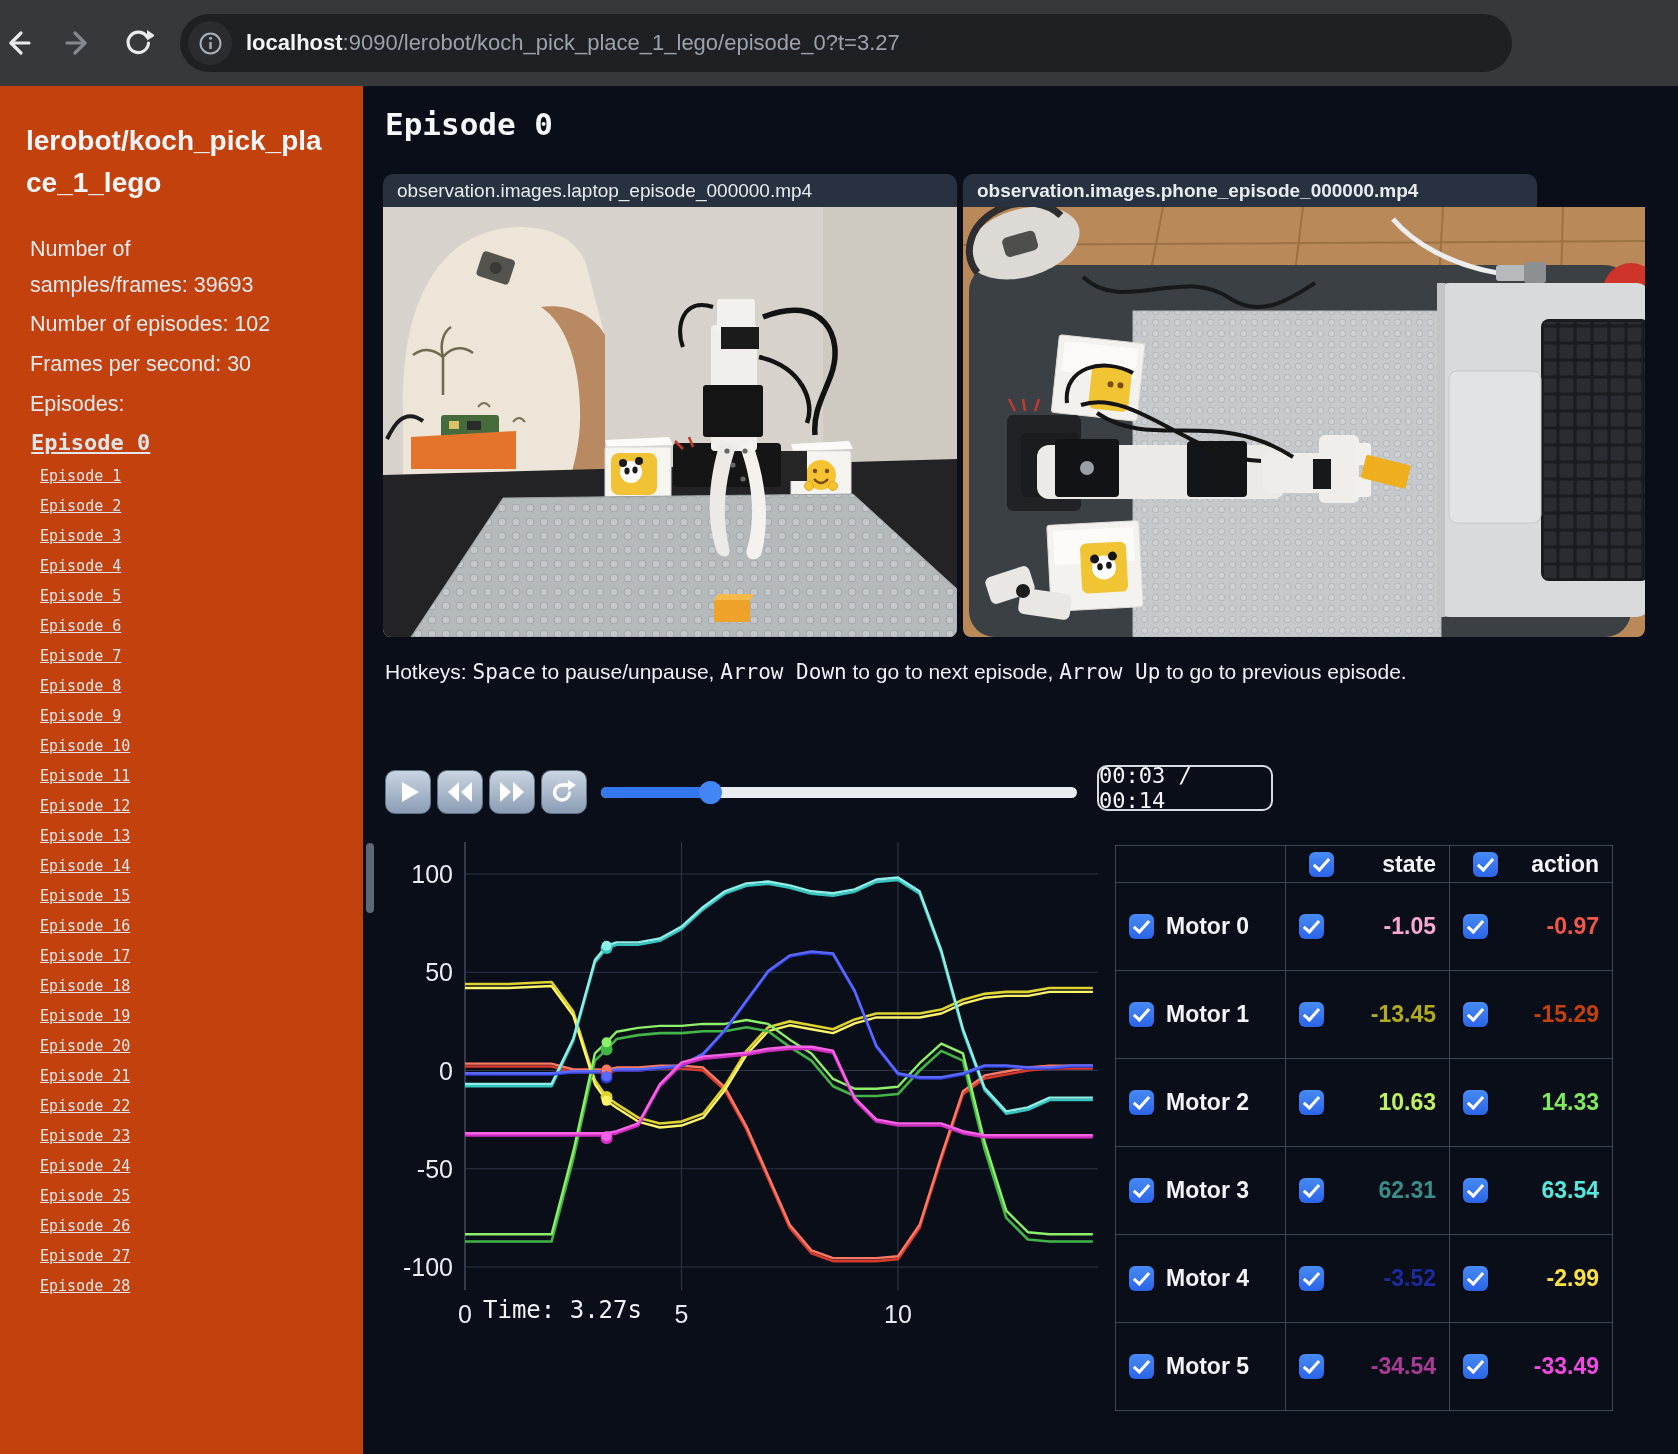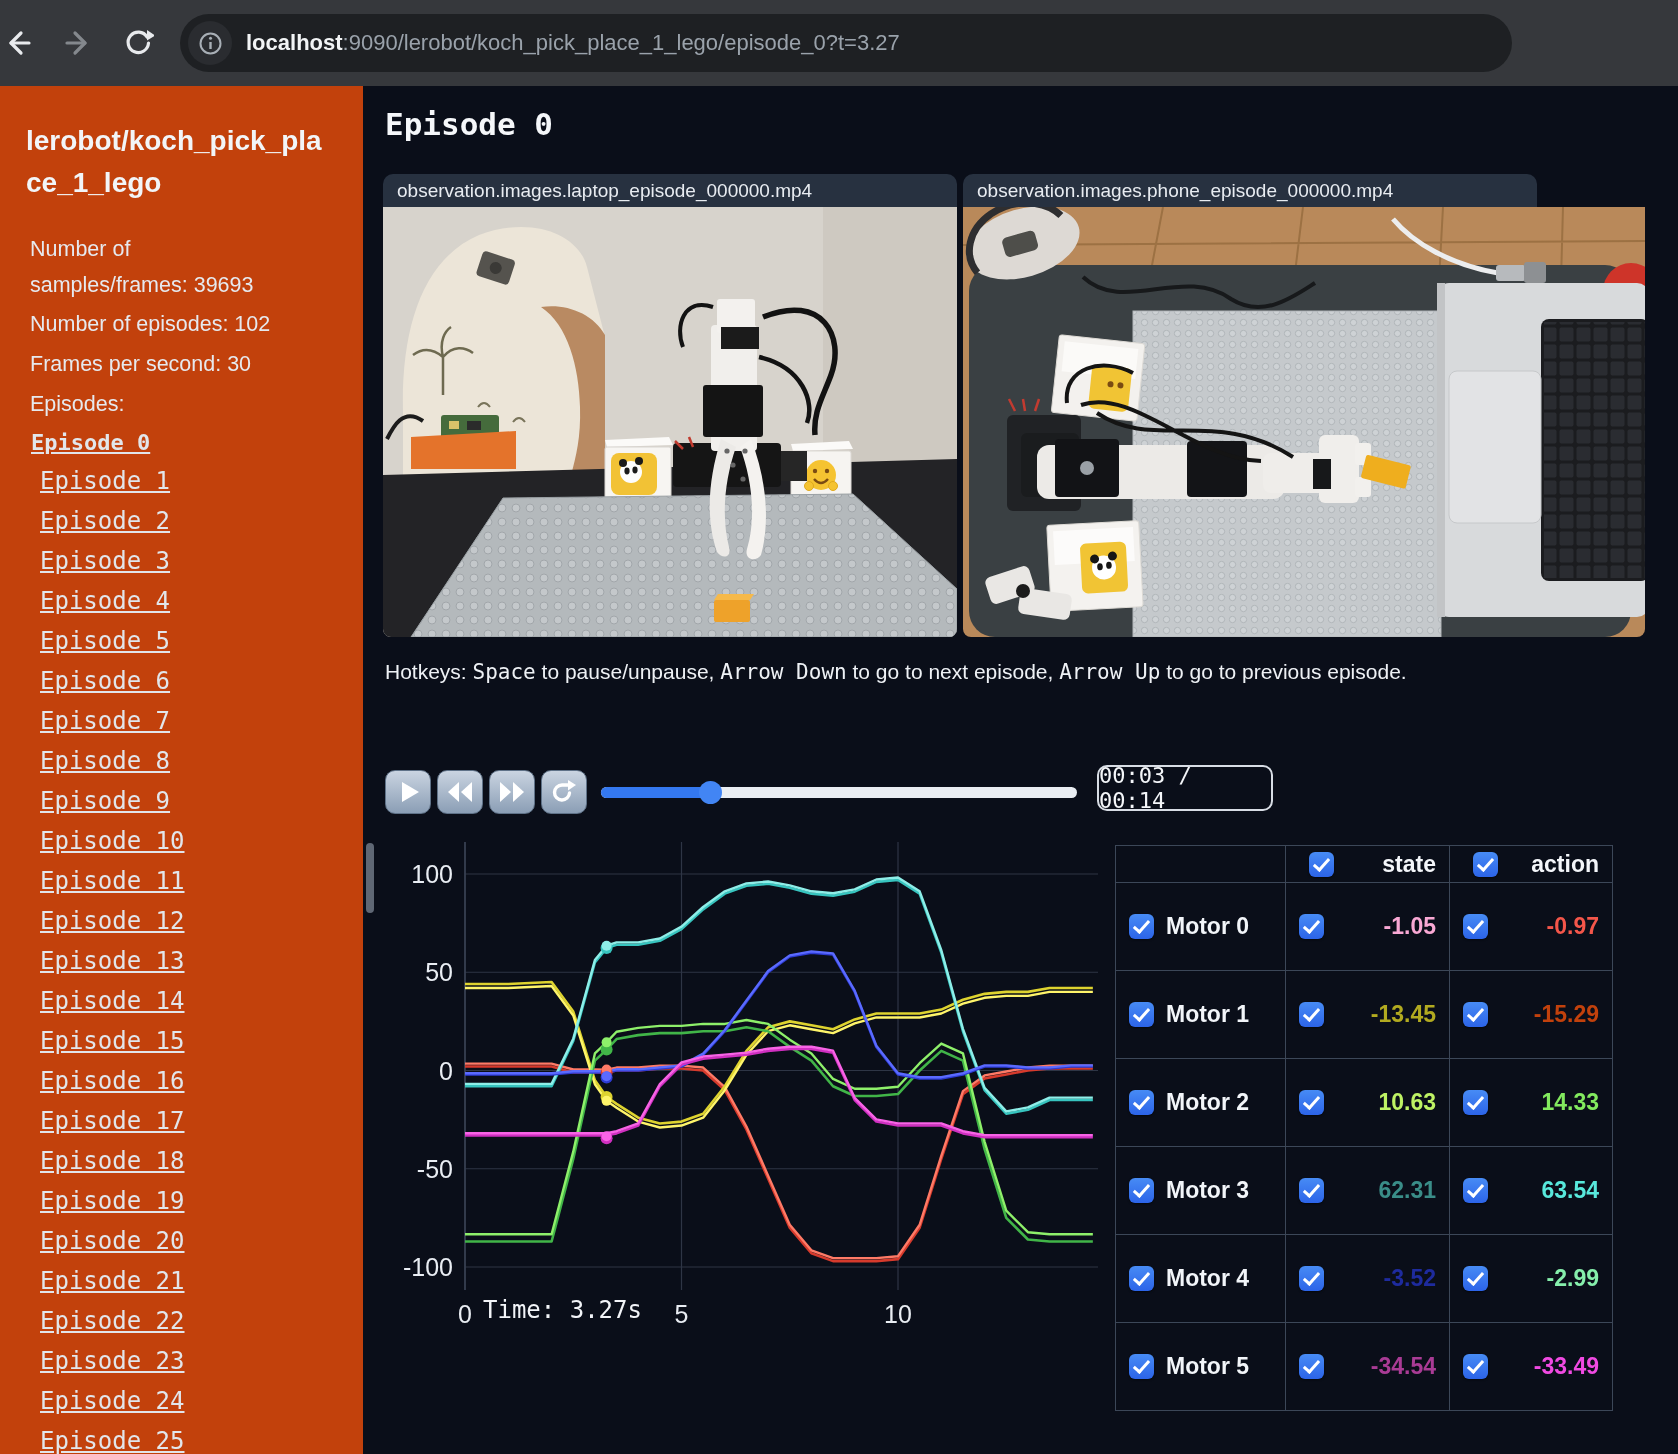--- a/index.html
+++ b/index.html
@@ -13,31 +13,31 @@
   .info-badge{width:44px;height:44px;border-radius:50%;background:#2a2c30;margin:0 14px 0 8px;
         display:flex;align-items:center;justify-content:center;flex:none;}
   .addr .host{color:#f2f4f5;font-weight:bold;}
   
   .app{display:flex;height:1368px;}
   .sidebar{width:363px;flex:none;background:#c2410c;box-sizing:border-box;padding:34px 0 0 26px;overflow:hidden;}
   .sb-title{margin:0 0 28px;font-size:28px;line-height:1.5;font-weight:bold;color:#f2f5f8;width:296px;word-break:break-all;}
   .sb-info{width:262px;font-size:21.5px;line-height:1.66;color:#e6e9ee;}
   .sb-info p{margin:4px;}
   .eplist{display:block;margin-top:8px;}
-  .eplist a{display:block;font-family:"DejaVu Sans Mono",monospace;font-size:24px;color:#e2e6eb;
+  .eplist a{display:block;font-family:"DejaVu Sans Mono",monospace;font-size:15px;color:#e2e6eb;
             text-decoration:underline;margin:0 0 12px 14px;}
   .eplist a.active{font-weight:bold;font-size:22px;margin-left:5px;}
   .main{flex:1;position:relative;background:#0a0e19;}
   .scrollthumb{position:absolute;left:3px;top:757px;width:8px;height:70px;border-radius:4px;background:#5f6774;}
   
   .ep-title{position:absolute;left:22px;top:20px;margin:0;font-family:"DejaVu Sans Mono",monospace;
             font-size:31px;font-weight:bold;color:#f5f7fa;}
   .vcard{position:absolute;top:88px;}
   #vc1{left:20px;width:574px;}
-  #vc2{left:600px;width:703px;}
+  #vc2{left:600px;width:703px;font-weight:bold;}
   .vhead{height:33px;width:574px;background:#273140;border-radius:10px 10px 0 0;display:flex;align-items:center;
          padding-left:14px;box-sizing:border-box;font-size:19px;color:#e8ecf1;white-space:nowrap;}
   .vscene{display:block;border-radius:0 0 8px 8px;}
   .hotkeys{position:absolute;left:22px;top:574px;margin:0;font-size:21px;color:#eef1f5;}
   .hotkeys .kbd{font-family:"DejaVu Sans Mono",monospace;}
   .controls{position:absolute;left:22px;top:684px;display:flex;gap:6px;}
   .pbtn{width:46px;height:44px;border-radius:10px;border:1px solid #5f7288;padding:0;
         background:linear-gradient(#cad4e1,#8b9eb5);display:flex;align-items:center;justify-content:center;}
   .slider{position:absolute;left:238px;top:690px;width:476px;height:33px;}
   .track{position:absolute;top:11px;left:0;width:100%;height:11px;border-radius:6px;background:#e9edf2;}
@@ -511,21 +511,21 @@
             </td>
             <td>
               <span class="cell">
                 <span class="cb"></span>
                 <span class="val" style="color:#1e2b9e">-3.52</span>
               </span>
             </td>
             <td>
               <span class="cell">
                 <span class="cb"></span>
-                <span class="val" style="color:#86efac">-2.99</span>
+                <span class="val" style="color:#fde047">-2.99</span>
               </span>
             </td>
           </tr>
           <tr>
             <td>
               <span class="cell">
                 <span class="cb"></span>
                 <span class="mname">Motor 5</span>
               </span>
             </td>

